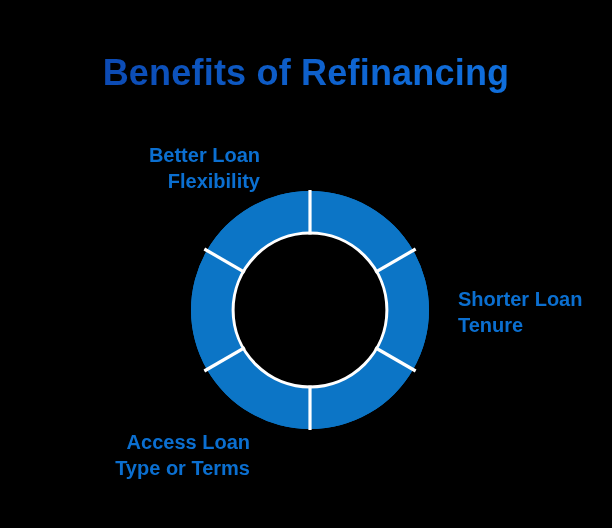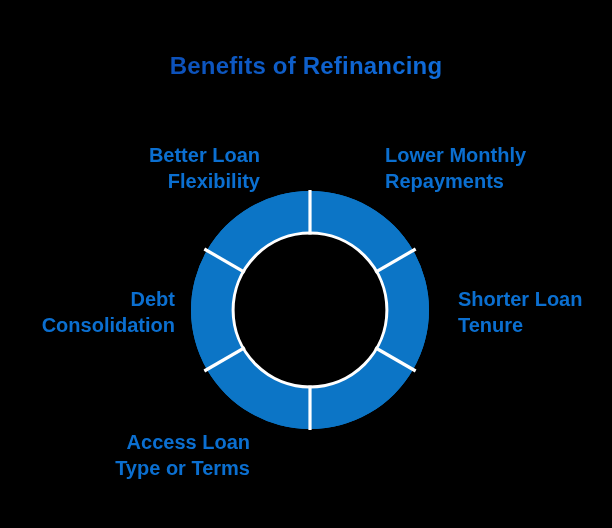--- a/index.html
+++ b/index.html
@@ -20,21 +20,21 @@
     height: 528px;
   }
 
   
   #title {
     position: absolute;
     left: 0;
     top: 52px;
     width: 612px;
     text-align: center;
-    font-size: 24px;
+    font-size: 36px;
     font-weight: bold;
     letter-spacing: 0.2px;
     background: linear-gradient(90deg, #0b3fa8 0%, #0d56c0 35%, #0f69d6 65%, #1073e0 100%);
     -webkit-background-clip: text;
     background-clip: text;
     color: transparent;
     -webkit-text-fill-color: transparent;
     white-space: nowrap;
   }
 
@@ -136,25 +136,21 @@
       </g>
 
       <circle cx="120" cy="120" r="75.4" fill="#000000"></circle>
       <circle cx="120" cy="120" r="76.9" fill="none" stroke="#ffffff" stroke-width="3"></circle>
     </svg>
   </div>
 
   <div class="label right-align" id="label-0">Better Loan
 Flexibility</div>
 
-  <div class="label left-align" id="label-1">Lower Monthly
-Repayments</div>
 
-  <div class="label right-align" id="label-2">Debt
-Consolidation</div>
 
   <div class="label left-align" id="label-3">Shorter Loan
 Tenure</div>
 
   <div class="label right-align" id="label-4">Access Loan
 Type or Terms</div>
 
 
 </div>
 

